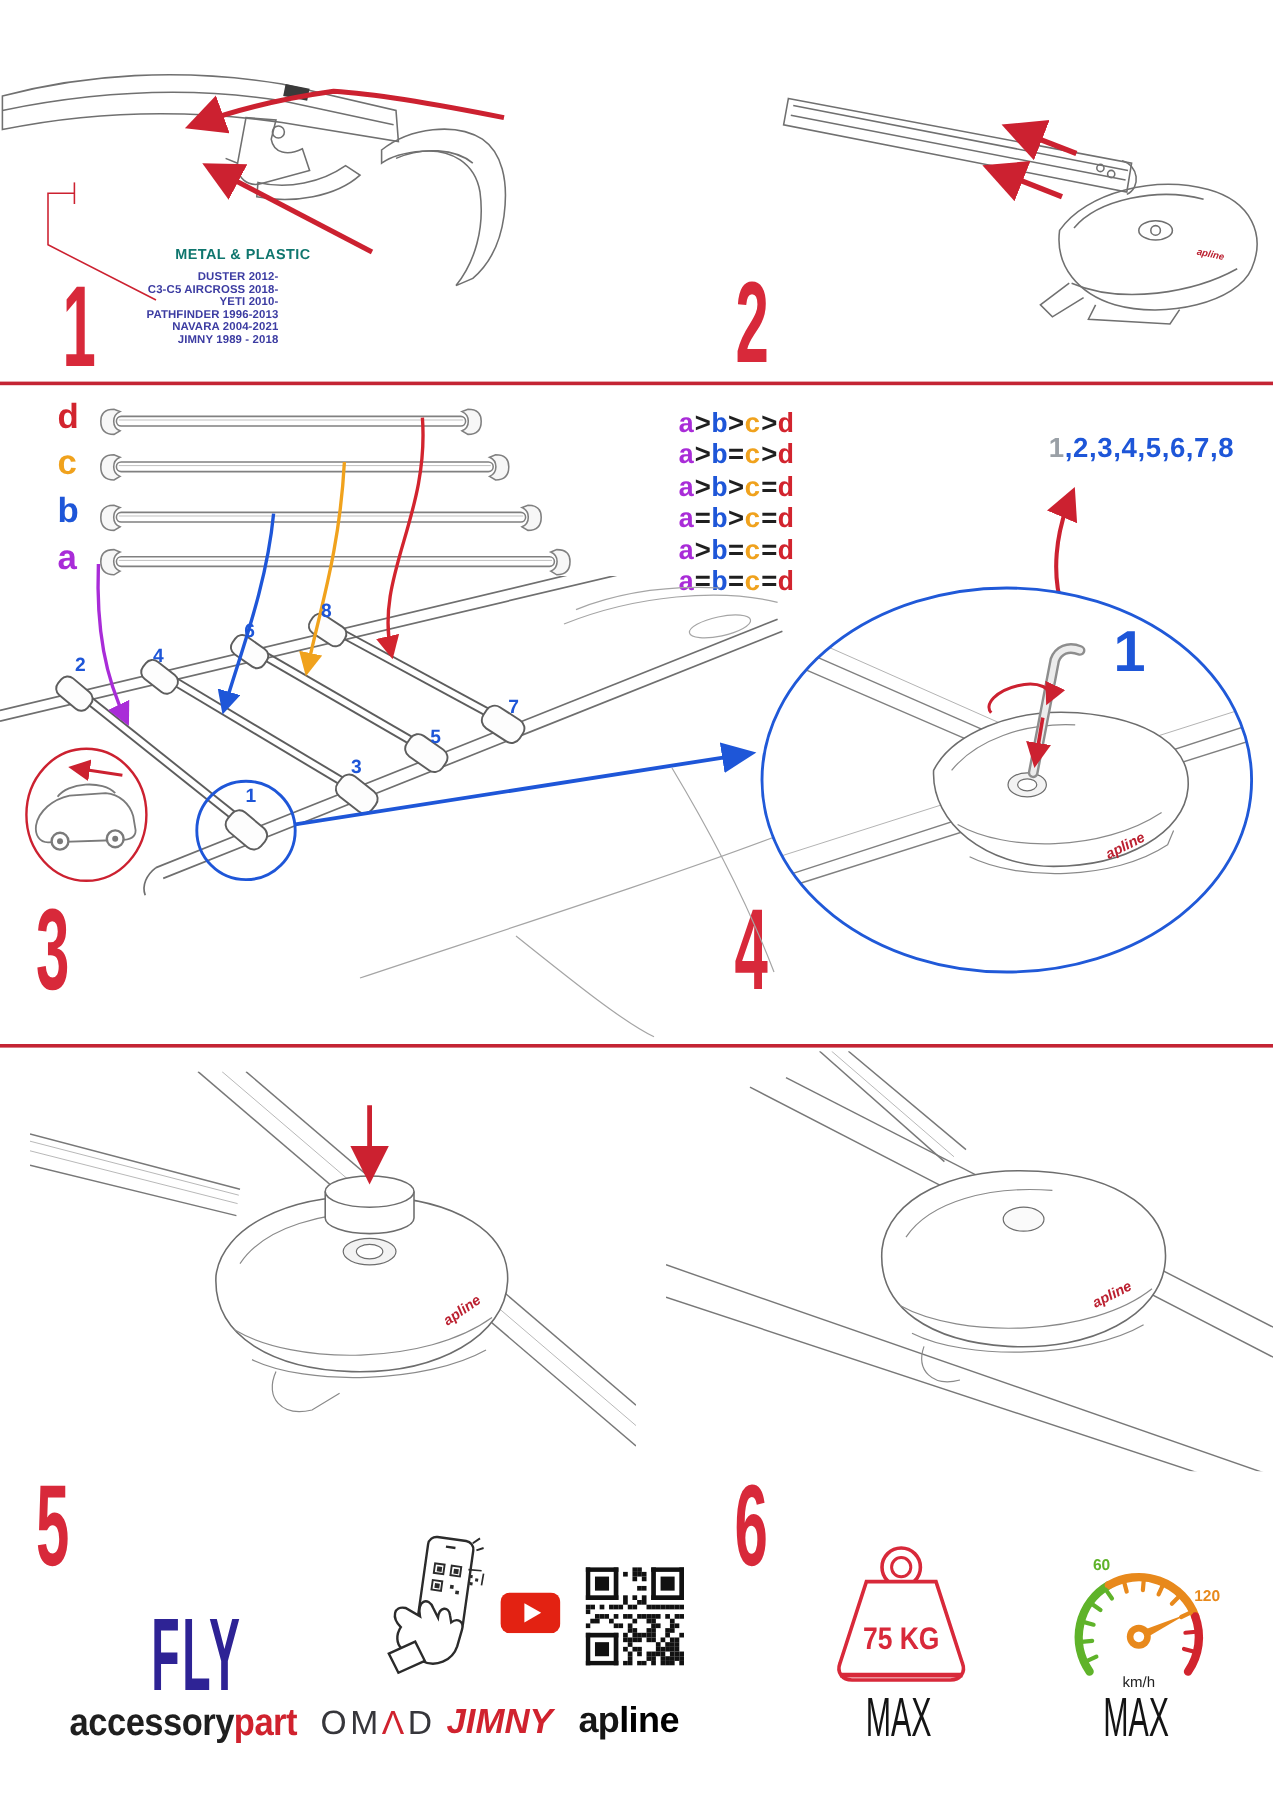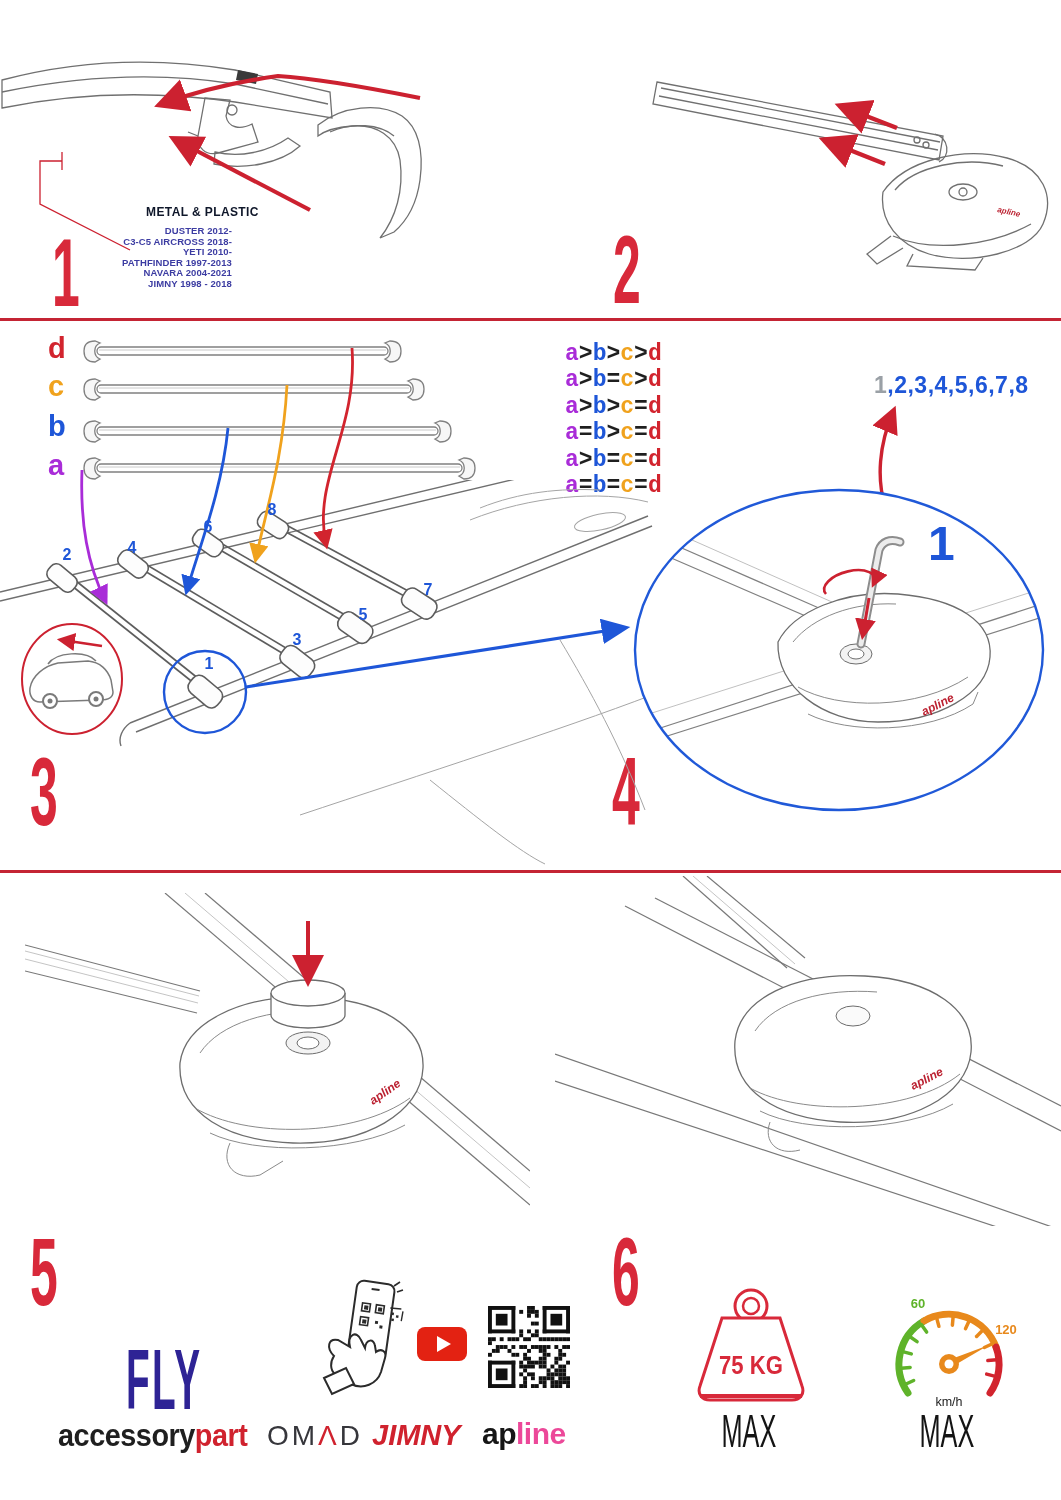--- a/index.html
+++ b/index.html
@@ -2,43 +2,43 @@
 <html><head>
 <meta charset="utf-8">
 <style>
   html,body{margin:0;padding:0;background:#ffffff;}
   .canvas{position:relative;width:1061px;height:1500px;background:#fff;overflow:hidden;
           font-family:"Liberation Sans",sans-serif;}
   .abs{position:absolute;}
   .stepnum{position:absolute;font-weight:700;font-size:96px;line-height:1;
            color:#d8293a;transform:scaleX(.52);transform-origin:0 0;letter-spacing:-2px;}
   .divider{position:absolute;left:0;width:1061px;height:3px;background:#c42434;}
-  .metal-label{position:absolute;font-size:12px;font-weight:700;color:#0f172a;letter-spacing:.4px;text-align:center;}
+  .metal-label{position:absolute;font-size:12px;font-weight:700;color:#0f766e;letter-spacing:.4px;text-align:center;}
   .models{position:absolute;left:30px;width:202px;text-align:right;color:#3c3ca2;
           font-size:9.5px;font-weight:700;line-height:10.6px;letter-spacing:.1px;}
   .bar-label{position:absolute;font-size:29px;font-weight:700;line-height:1;}
   .rel-lines{position:absolute;left:565px;top:341px;font-size:23px;font-weight:700;line-height:26.4px;}
   .rel-line{white-space:pre;font-family:Liberation Mono, monospace;}
   .roofnum{position:absolute;font-size:16px;font-weight:700;color:#1e56d8;transform:translate(-50%,-50%);}
-  .seq{position:absolute;left:874px;top:372px;font-size:23px;font-weight:700;letter-spacing:.5px;}
+  .seq{position:absolute;left:874px;top:360px;font-size:23px;font-weight:700;letter-spacing:.5px;}
   .seq .g{color:#9aa0a6;} .seq .b{color:#1e56d8;}
   .callout-1{position:absolute;left:928px;top:520px;font-size:48px;font-weight:700;color:#1e56d8;line-height:1;}
   .fly{position:absolute;left:126px;top:1336px;font-size:86px;font-weight:700;color:#2e2395;
        transform:scaleX(.45);transform-origin:0 0;letter-spacing:5px;line-height:1;}
   .accpart{position:absolute;left:58px;top:1419px;font-size:32px;font-weight:700;color:#1f1f1f;
        transform:scaleX(.9);transform-origin:0 0;letter-spacing:-.5px;line-height:1;}
   .accpart .red{color:#d0222e;}
   .omad{position:absolute;left:267px;top:1422px;font-size:28px;font-weight:500;color:#36363b;
        letter-spacing:3px;line-height:1;}
   .omad .red{color:#d0222e;}
   .omay{position:absolute;left:372px;top:1421px;font-size:29px;font-weight:800;font-style:italic;
        color:#d0222e;line-height:1;letter-spacing:0;}
   .apline{position:absolute;left:482px;top:1419px;font-size:30px;font-weight:700;color:#161616;
        letter-spacing:-.5px;line-height:1;}
-  .apline .red{color:#ec4899;}
+  .apline .red{color:#000000;}
   .maxlabel{position:absolute;width:118px;text-align:center;font-size:46px;font-weight:500;
        color:#141414;line-height:1;}
   .maxlabel span{display:inline-block;transform:scaleX(.55);}
 </style>
 </head>
 <body>
 
 <div class="canvas">
 
   <span class="stepnum" style="left:52px;top:225px">1</span>
@@ -69,23 +69,23 @@
       <path d="M62,112 L62,130"></path>
       <path d="M62,121 L40,121 L40,164 L130,210"></path>
     </g>
   </svg>
 
   <span class="metal-label" style="left:146px;top:205px">METAL &amp; PLASTIC</span>
   <div class="models" style="top:226px">
       <div>DUSTER 2012-</div>
       <div>C3-C5 AIRCROSS 2018-</div>
       <div>YETI 2010-</div>
-      <div>PATHFINDER 1997-2013</div>
+      <div>PATHFINDER 1996-2013</div>
       <div>NAVARA 2004-2021</div>
-      <div>JIMNY 1998 - 2018</div>
+      <div>JIMNY 1989 - 2018</div>
     </div>
 
   <svg class="abs" style="left:645px;top:40px" width="416" height="245" viewBox="0 0 416 245">
     <defs>
       <marker id="ah-r2" markerWidth="9" markerHeight="9" refX="6" refY="4" orient="auto">
         <path d="M0,0 L8,4 L0,8 Z" fill="#cc2130"></path>
       </marker>
     </defs>
     <g stroke="#707070" stroke-width="1.3" fill="none">
       <path d="M12,42 L298,96 L294,120 L8,64 Z"></path>

